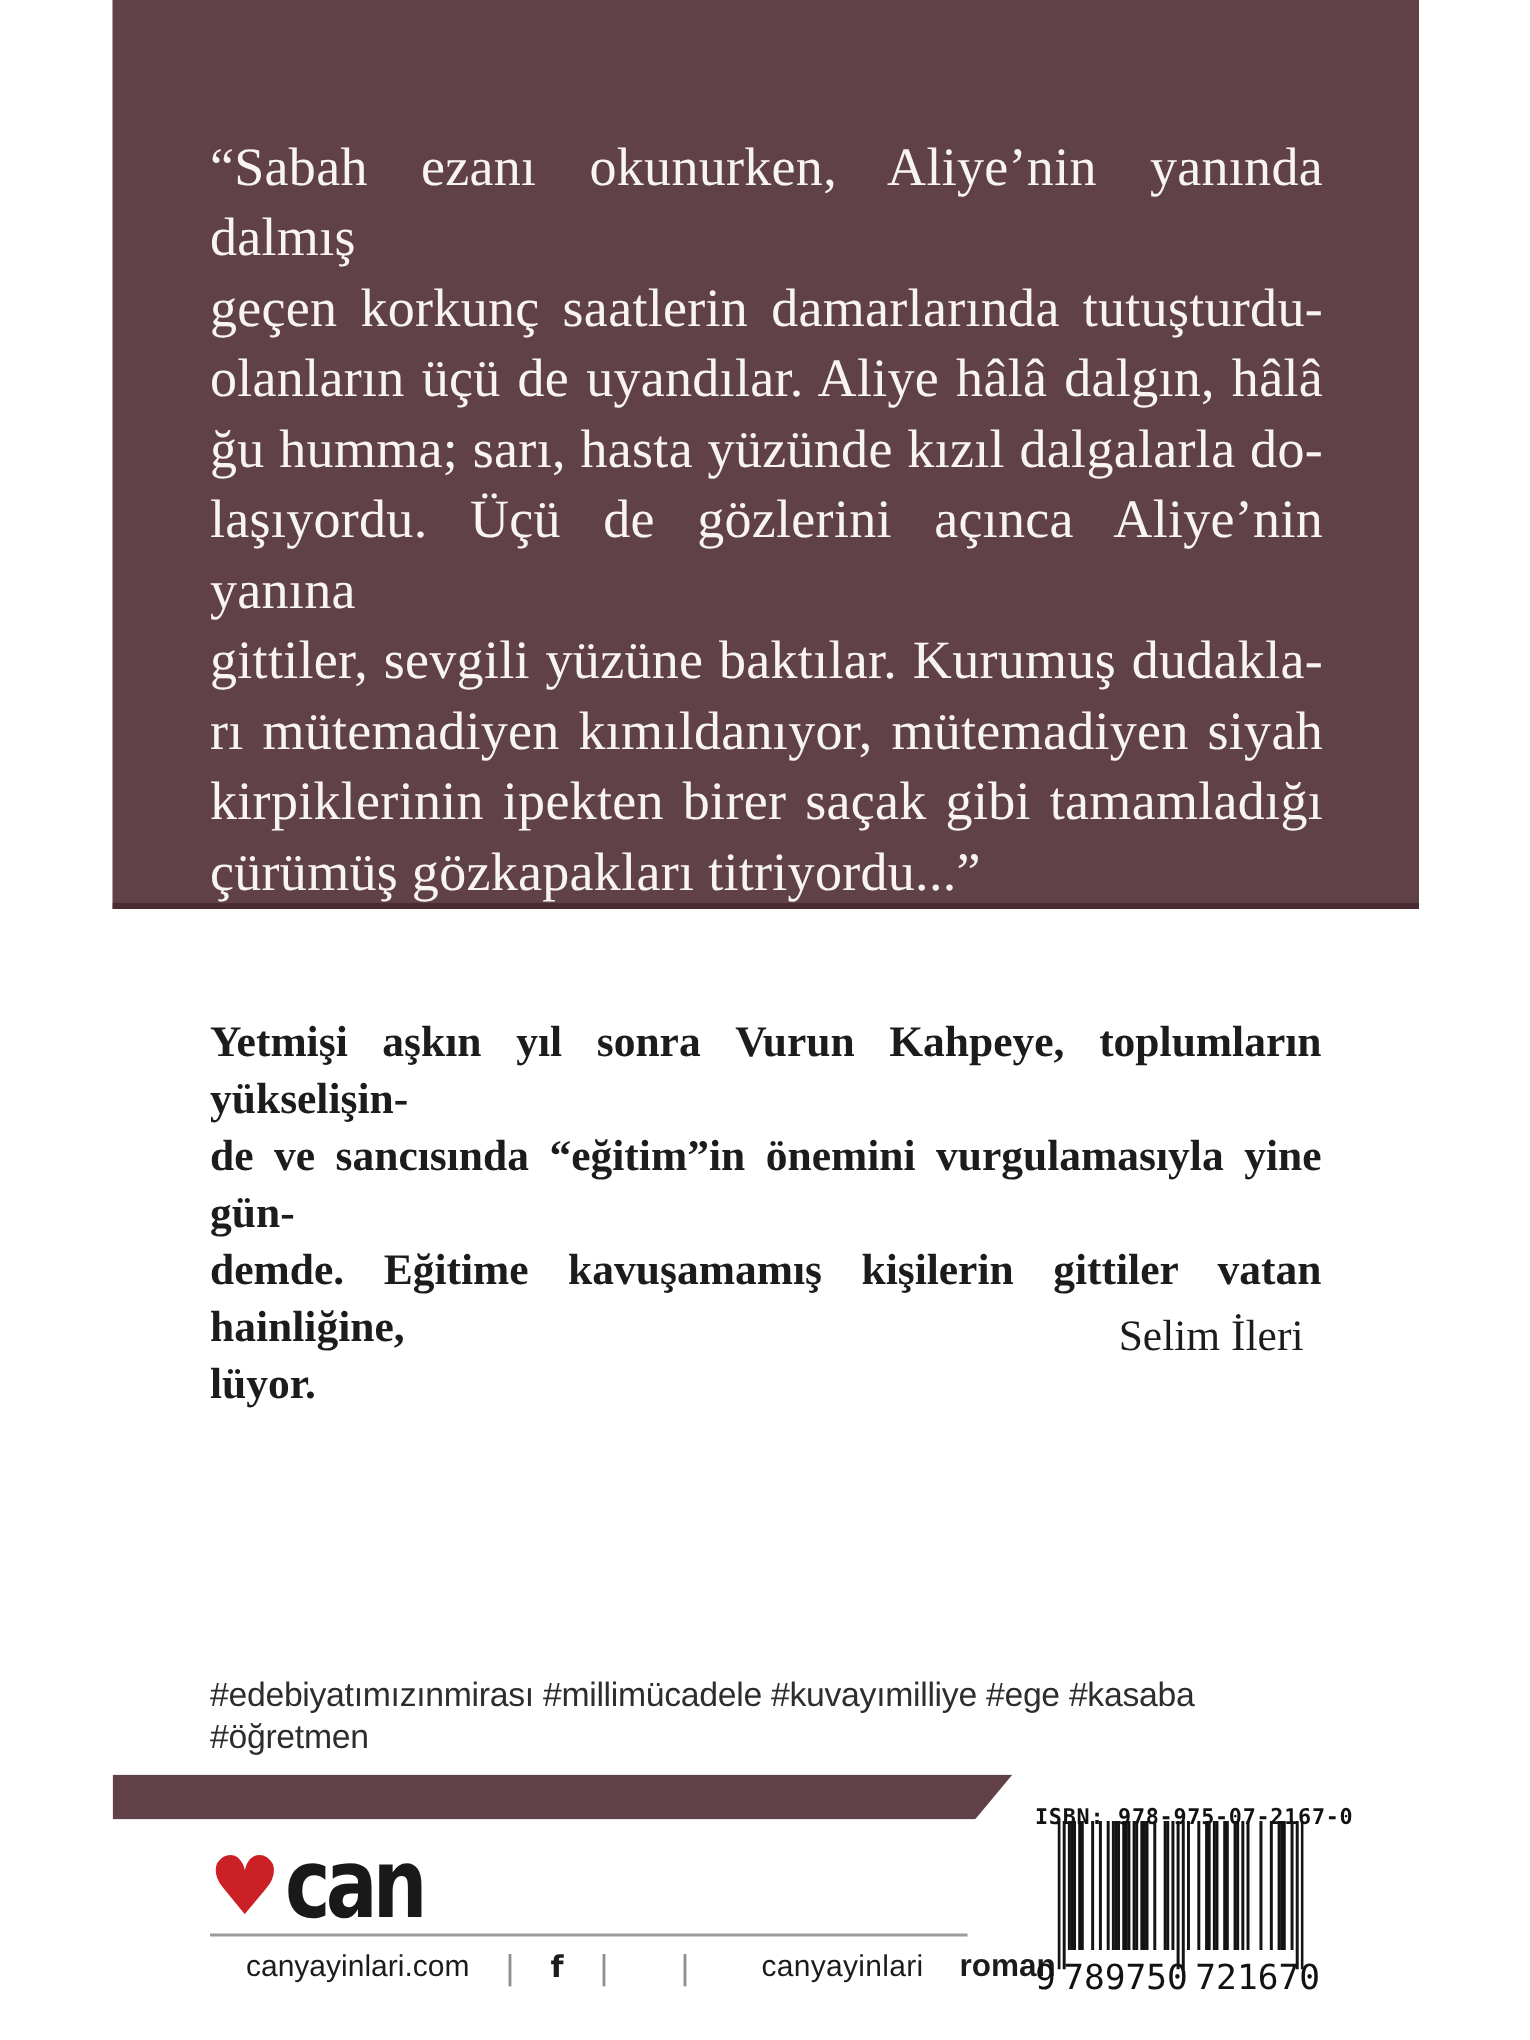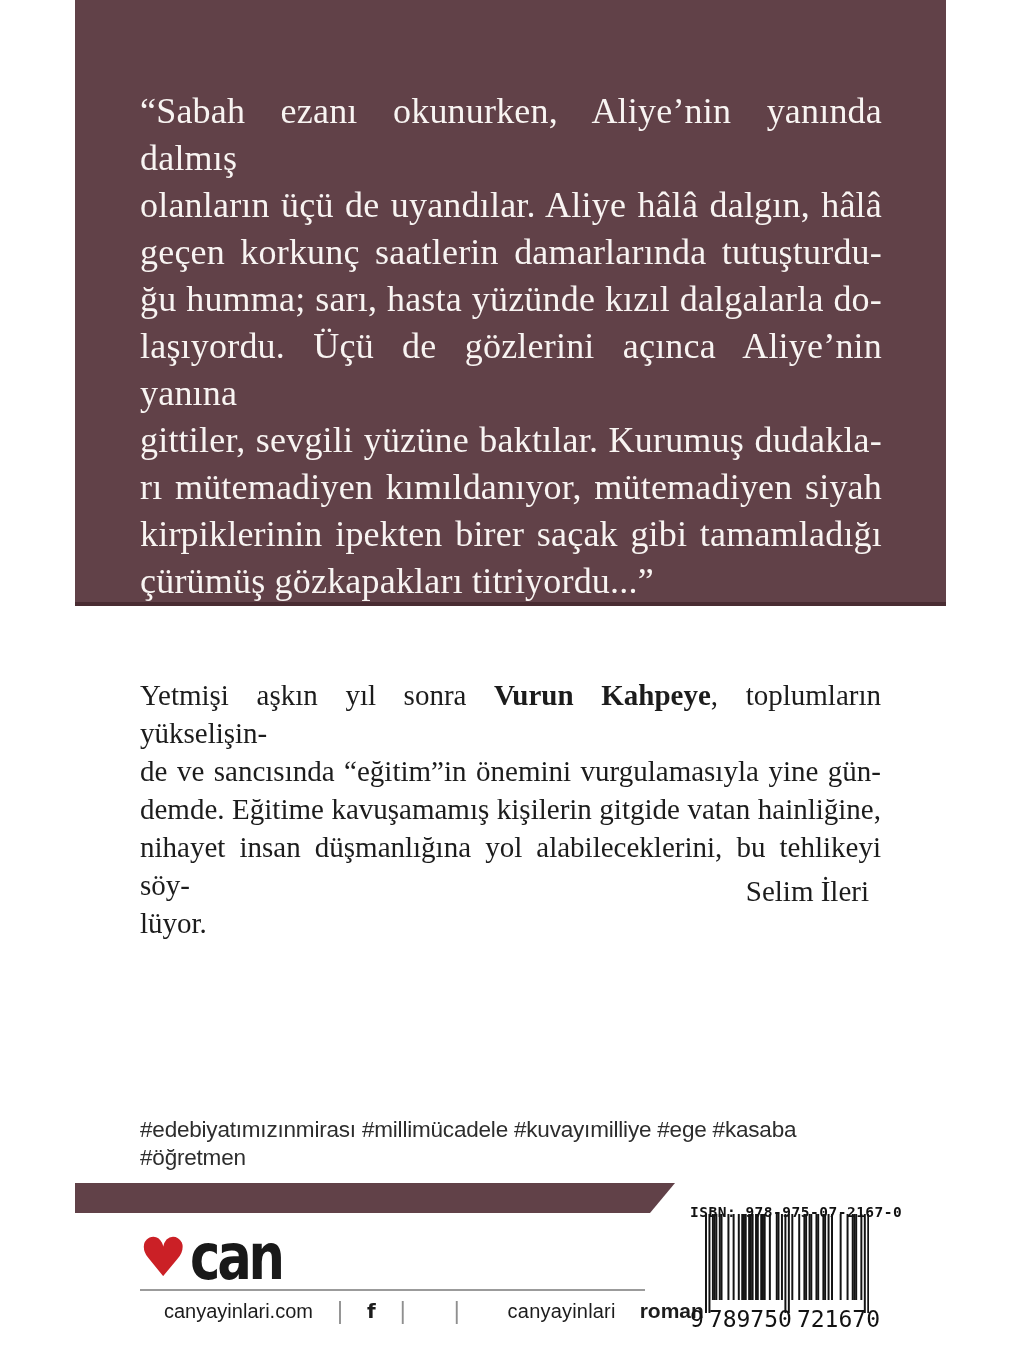--- a/index.html
+++ b/index.html
@@ -30,21 +30,21 @@
   }
   .q-line:last-child{text-align-last:left;}
 
   
   .body-par{
     position:absolute;left:140px;width:741px;
     font-size:29px;line-height:38px;color:var(--ink);
   }
   .b-line{text-align:justify;text-align-last:justify;}
   .b-line:last-child{text-align-last:left;}
-  #para1{top:676px;}
+  #para1{top:676px;font-weight:bold;}
   #attribution{top:872px;text-align:right;padding-right:12px;box-sizing:border-box;font-family:Liberation Serif, serif;}
   #para2{top:966px;}
   #hashtags{
     position:absolute;left:140px;top:1116px;width:741px;
     font-family:"Liberation Sans",sans-serif;
     font-size:22.5px;line-height:28px;letter-spacing:-.2px;color:#2d2d2d;
   }
 
   
   .footer-bar{
@@ -91,37 +91,36 @@
     font-family:"DejaVu Sans Mono",monospace;font-size:23px;color:#121212;
   }
 </style>
 </head>
 <body>
 
 <div class="page">
 
   <div class="quote-box">
       <div class="q-line">“Sabah ezanı okunurken, Aliye’nin yanında dalmış</div>
+      <div class="q-line">geçen korkunç saatlerin damarlarında tutuşturdu-</div>
       <div class="q-line">olanların üçü de uyandılar. Aliye hâlâ dalgın, hâlâ</div>
-      <div class="q-line">geçen korkunç saatlerin damarlarında tutuşturdu-</div>
       <div class="q-line">ğu humma; sarı, hasta yüzünde kızıl dalgalarla do-</div>
       <div class="q-line">laşıyordu. Üçü de gözlerini açınca Aliye’nin yanına</div>
       <div class="q-line">gittiler, sevgili yüzüne baktılar. Kurumuş dudakla-</div>
       <div class="q-line">rı mütemadiyen kımıldanıyor, mütemadiyen siyah</div>
       <div class="q-line">kirpiklerinin ipekten birer saçak gibi tamamladığı</div>
       <div class="q-line">çürümüş gözkapakları titriyordu...”</div>
     </div>
 
   <div class="body-par" id="para1">
     <div class="b-line rich-first">
       <span>Yetmişi aşkın yıl sonra </span><b>Vurun Kahpeye</b><span>, toplumların yükselişin-</span>
     </div>
   <div class="b-line">de ve sancısında “eğitim”in önemini vurgulamasıyla yine gün-</div>
-      <div class="b-line">demde. Eğitime kavuşamamış kişilerin gitgide vatan hainliğine,</div>
-      <div class="b-line">nihayet insan düşmanlığına yol alabileceklerini, bu tehlikeyi söy-</div>
+      <div class="b-line">demde. Eğitime kavuşamamış kişilerin gittiler vatan hainliğine,</div>
       <div class="b-line">lüyor.</div>
     </div>
 
   <div class="body-par" id="attribution">Selim İleri</div>
 
 
   <div id="hashtags">#edebiyatımızınmirası #millimücadele #kuvayımilliye #ege #kasaba #öğretmen</div>
 
   <div class="footer-bar"></div>
 

